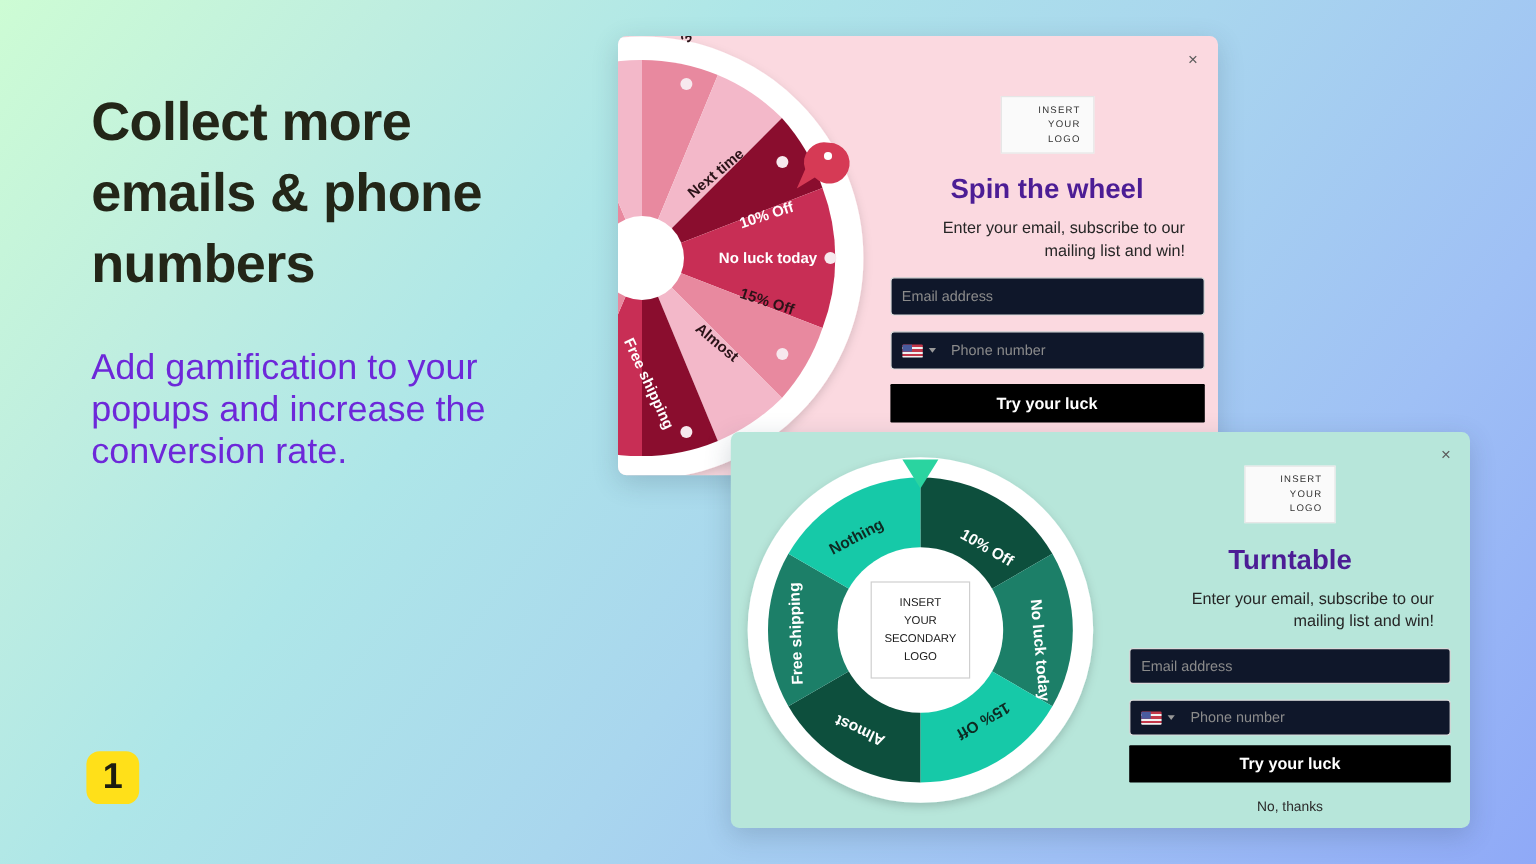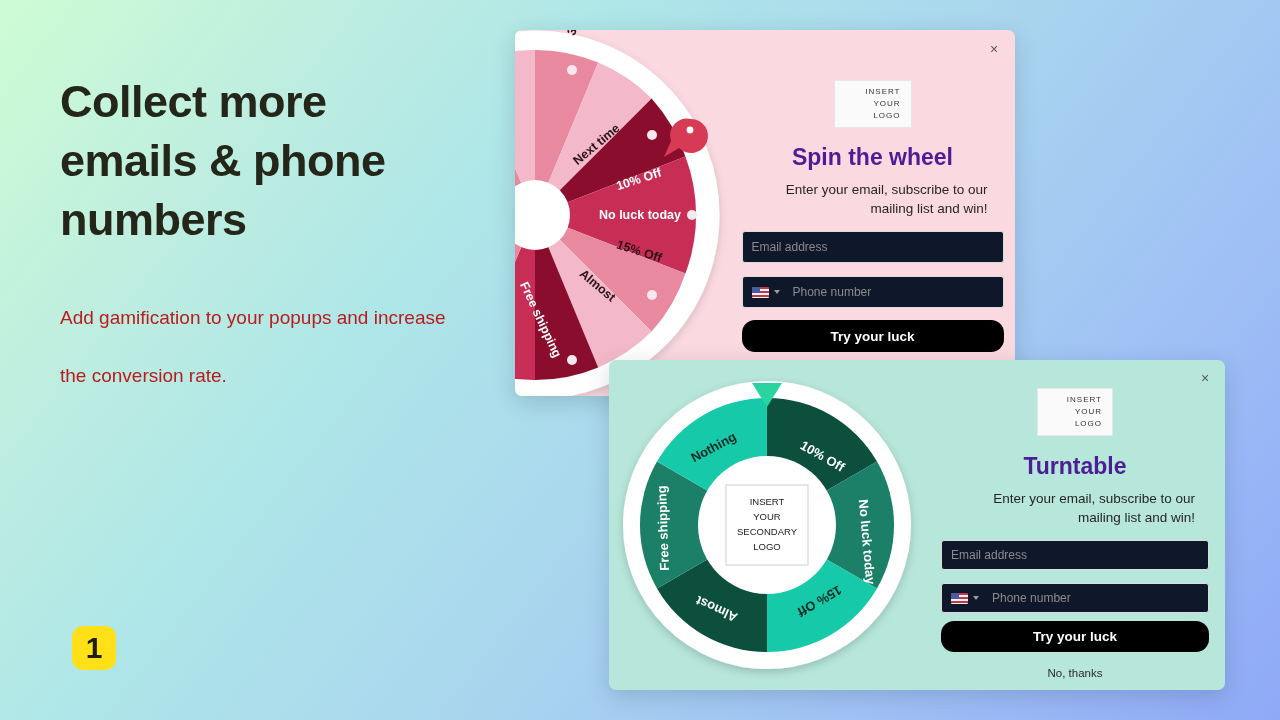--- a/index.html
+++ b/index.html
@@ -3,28 +3,28 @@
 <meta charset="utf-8">
 <style>
   * { box-sizing: border-box; margin: 0; padding: 0; }
   html, body { width: 1280px; height: 720px; overflow: hidden; }
   body {
     font-family: "Liberation Sans", sans-serif;
     background: linear-gradient(128deg, #cdfcd4 0%, #bfeee0 18%, #aee6e8 34%, #a9d6ee 55%, #9fc0f5 78%, #8fa9f7 100%);
     position: relative;
   }
   
-  .left-copy { position: absolute; left: 60px; top: 72px; width: 400px; }
+  .left-copy { position: absolute; left: 76px; top: 72px; width: 400px; }
   .headline {
     font-size: 45px; line-height: 59px; font-weight: bold;
     color: #232618; letter-spacing: -0.5px;
   }
   .subcopy {
-    margin-top: 40px; font-size: 19px; line-height: 58px;
-    color: #b91c1c; font-weight: 400;
+    margin-top: 40px; font-size: 30px; line-height: 35px;
+    color: #6d28d9; font-weight: 400;
   }
   .brand { position: absolute; left: 72px; top: 626px; display: flex; align-items: center; gap: 16px; }
   .brand-mark {
     width: 44px; height: 44px; border-radius: 11px; background: #ffe019;
     display: flex; align-items: center; justify-content: center;
     font-size: 30px; font-weight: bold; color: #1d1d10; line-height: 1;
   }
   .brand-name { font-size: 24px; font-weight: bold; color: #26301f; letter-spacing: -0.2px; }
 
   
@@ -59,21 +59,21 @@
   .flag {
     width: 17px; height: 11px; border-radius: 1px; flex: none;
     background:
       linear-gradient(to bottom,#c3374a 0 18%,#f2f2f2 18% 36%,#c3374a 36% 54%,#f2f2f2 54% 72%,#c3374a 72% 90%,#f2f2f2 90% 100%);
     position: relative; overflow: hidden;
   }
   .flag::before { content:""; position:absolute; left:0; top:0; width:8px; height:6px; background:#4a5b9e; }
   .caret { width: 0; height: 0; border-left: 3.5px solid transparent; border-right: 3.5px solid transparent;
            border-top: 4px solid #999; flex: none; }
   .cta {
-    background: #000; color: #fff; font-weight: bold; border: none; border-radius: 13px;
+    background: #000; color: #fff; font-weight: bold; border: none; border-radius: 1px;
     display: flex; align-items: center; justify-content: center; cursor: pointer; width: 100%;
   }
   .nothanks { color: #2b2b2b; cursor: pointer; }
 
   
   .popup-pink .form-pane { padding-top: 50px; }
   .popup-pink .logo-box { width: 78px; }
   .popup-pink .popup-title { font-size: 23px; margin-top: 16px; }
   .popup-pink .popup-sub { font-size: 13.5px; line-height: 19px; margin-top: 9px; width: 230px; }
   .popup-pink .field { width: 262px; height: 32px; margin-top: 13px; padding: 0 9px; font-size: 12px; }

